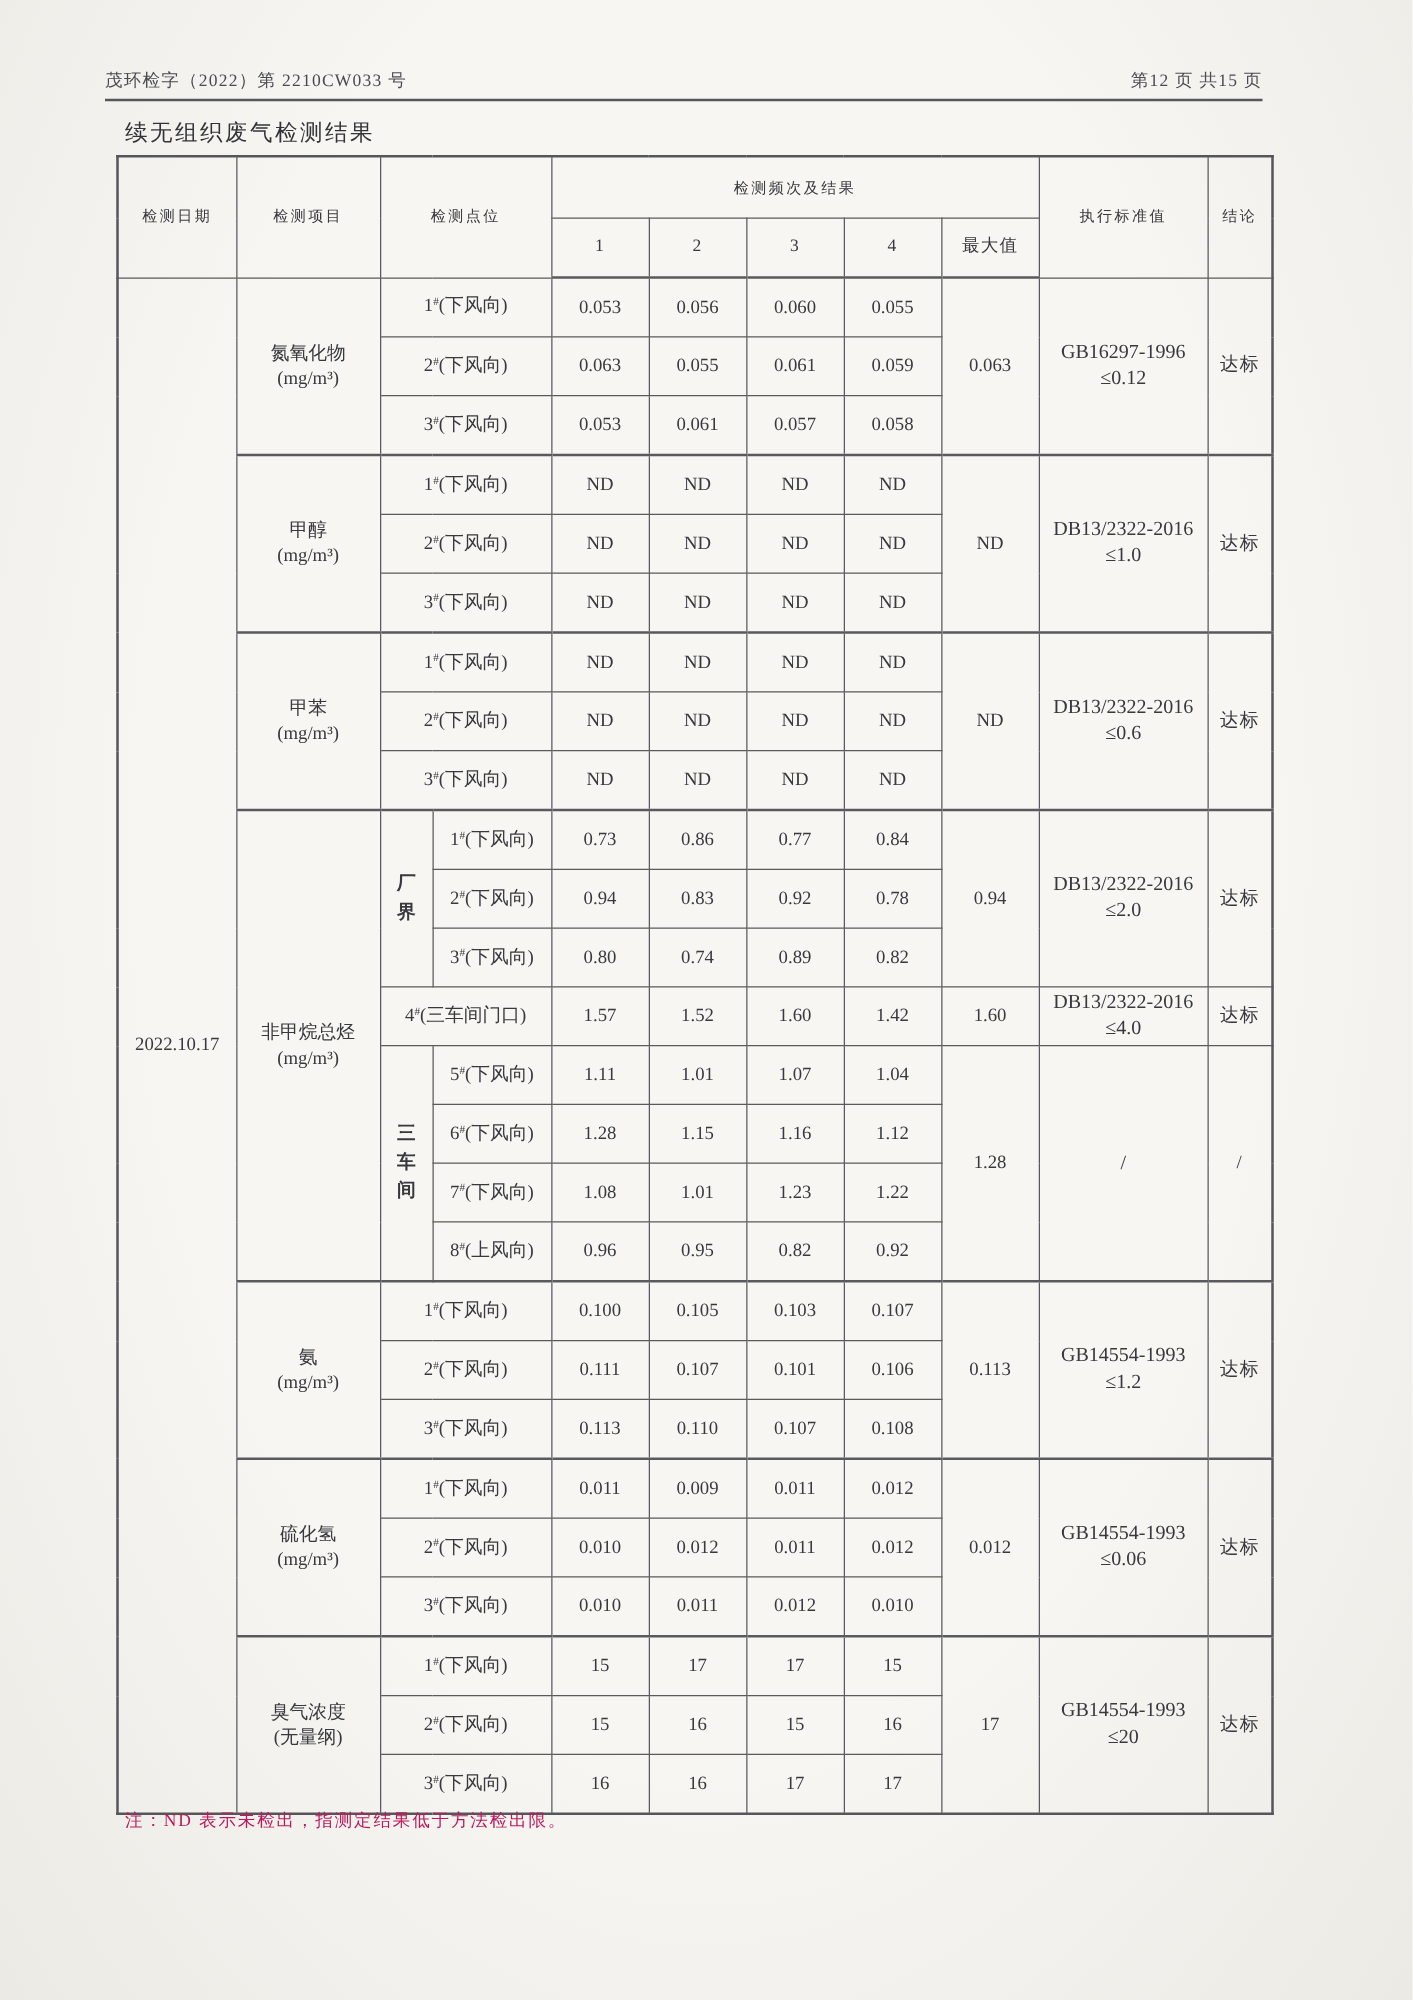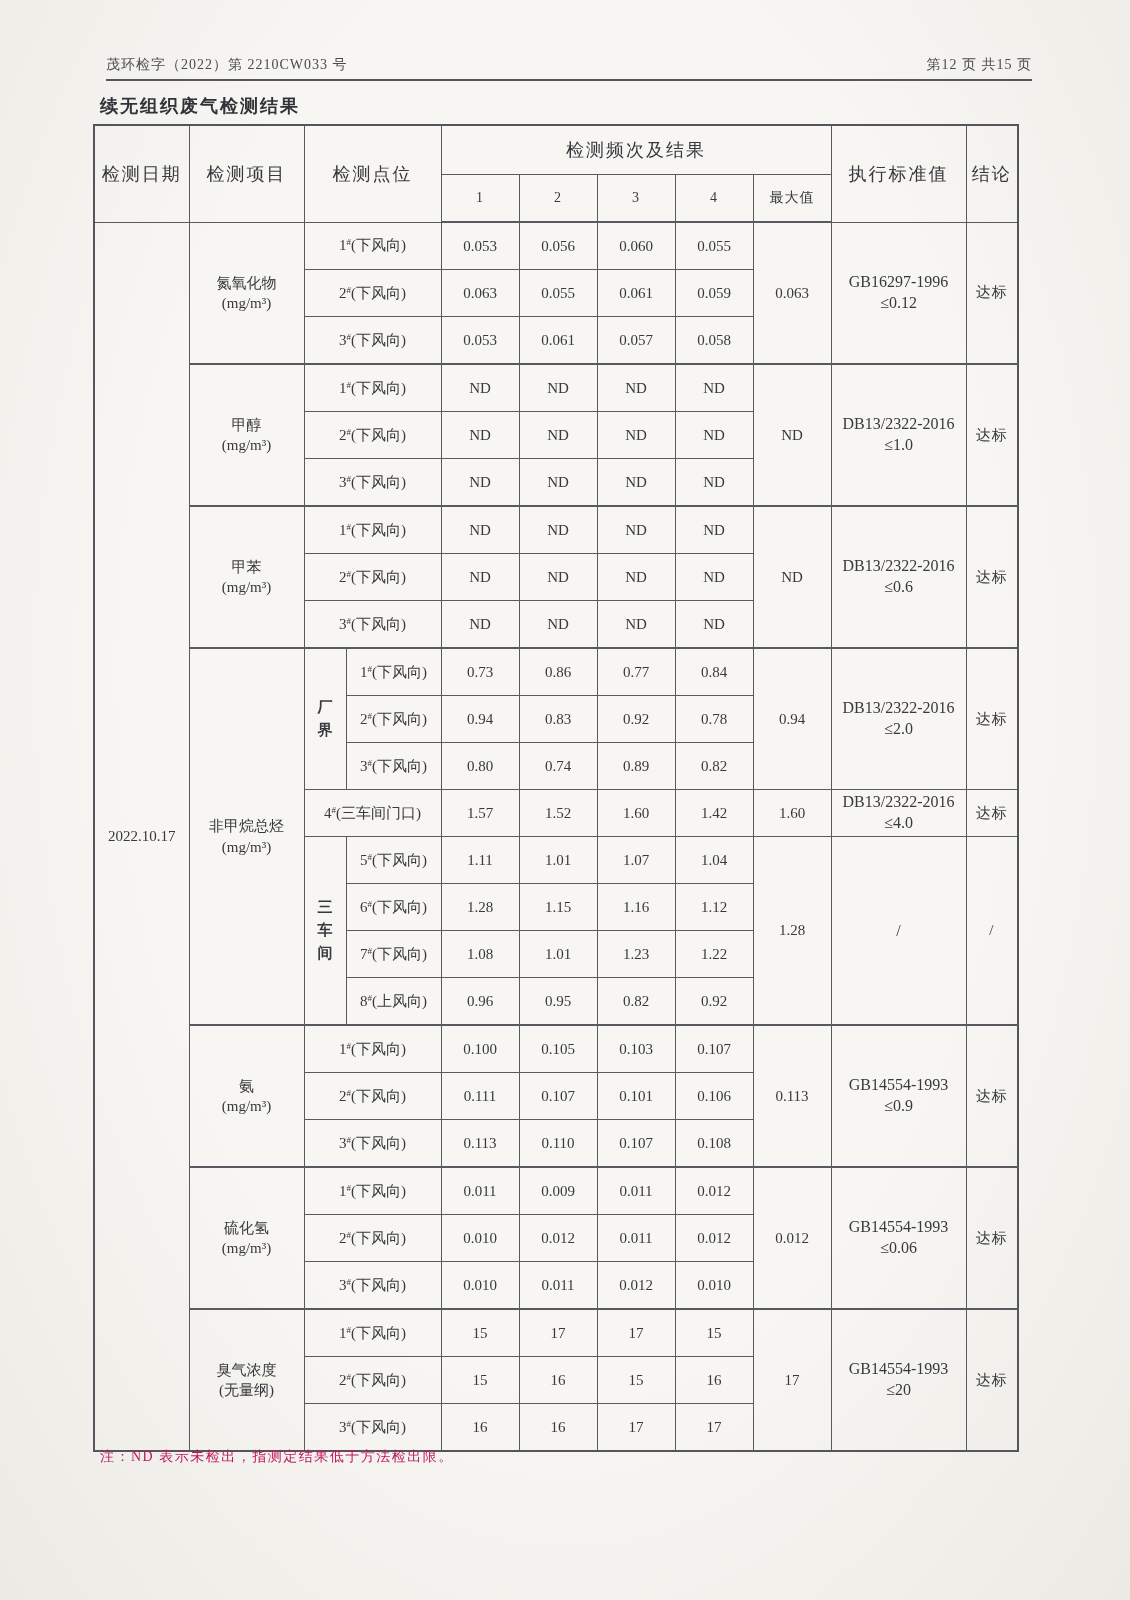--- a/index.html
+++ b/index.html
@@ -5,42 +5,42 @@
   html,body{margin:0;padding:0;}
   body{
     width:1130px;height:1600px;
     font-family:"Liberation Serif","DejaVu Serif",serif;
     background:radial-gradient(ellipse at 50% 42%, #f7f6f2 55%, #eceae5 100%);
     color:#3a3b40;
     position:relative;overflow:hidden;
   }
   .page{position:absolute;inset:0;}
   .doc-header{
-    position:absolute;left:106px;top:56px;width:926px;
+    position:absolute;left:84px;top:56px;width:926px;
     display:flex;justify-content:space-between;align-items:flex-end;
     font-size:14px;letter-spacing:1px;color:#4a4b50;
     border-bottom:2px solid #56575c;padding-bottom:5px;
   }
   .page-title{
     position:absolute;left:100px;top:94px;
-    font-size:18px;font-weight:bold;letter-spacing:2px;color:#323338;
+    font-size:18px;font-weight:normal;letter-spacing:2px;color:#323338;
   }
   table.results{
     position:absolute;left:93px;top:124px;
     border-collapse:collapse;table-layout:fixed;width:924px;
     font-size:15px;color:#38393e;
   }
   table.results td, table.results th{
     border:1px solid #595a5f;
     text-align:center;vertical-align:middle;
     padding:0 1px;font-weight:normal;
     height:46px;line-height:1.25;
     overflow:hidden;
   }
-  thead tr.h1 th{height:48px;font-size:18px;letter-spacing:2px;}
+  thead tr.h1 th{height:48px;font-size:12px;letter-spacing:2px;}
   thead tr.h2 th{height:46px;font-size:14px;letter-spacing:1px;}
   thead tr.h2 th{border-bottom:2px solid #595a5f;}
   table.results{border:2px solid #55565b;}
   tr.bs td{border-top:2px solid #595a5f;}
   td.item div{line-height:1.35;}
   td.std{font-size:16px;letter-spacing:0;}
   td.std div{line-height:1.3;}
   sup.mk{font-size:9px;vertical-align:5px;letter-spacing:0;}
   .vtext{display:inline-block;width:1.05em;line-height:1.55;word-break:break-all;white-space:normal;font-weight:bold;}
   td.concl{letter-spacing:1px;}
@@ -277,21 +277,21 @@
             <div>(mg/m³)</div>
           </td>
         <td class="point" colspan="2"><span>1</span><sup class="mk">#</sup><span>(下风向)</span></td>
         <td>0.100</td>
         <td>0.105</td>
         <td>0.103</td>
         <td>0.107</td>
         <td class="max" rowspan="3">0.113</td>
         <td class="std" rowspan="3">
             <div>GB14554-1993</div>
-            <div>≤0.9</div>
+            <div>≤1.2</div>
           </td>
         <td class="concl" rowspan="3">达标</td>
       </tr>
       <tr>
         <td class="point" colspan="2"><span>2</span><sup class="mk">#</sup><span>(下风向)</span></td>
         <td>0.111</td>
         <td>0.107</td>
         <td>0.101</td>
         <td>0.106</td>
       </tr>

